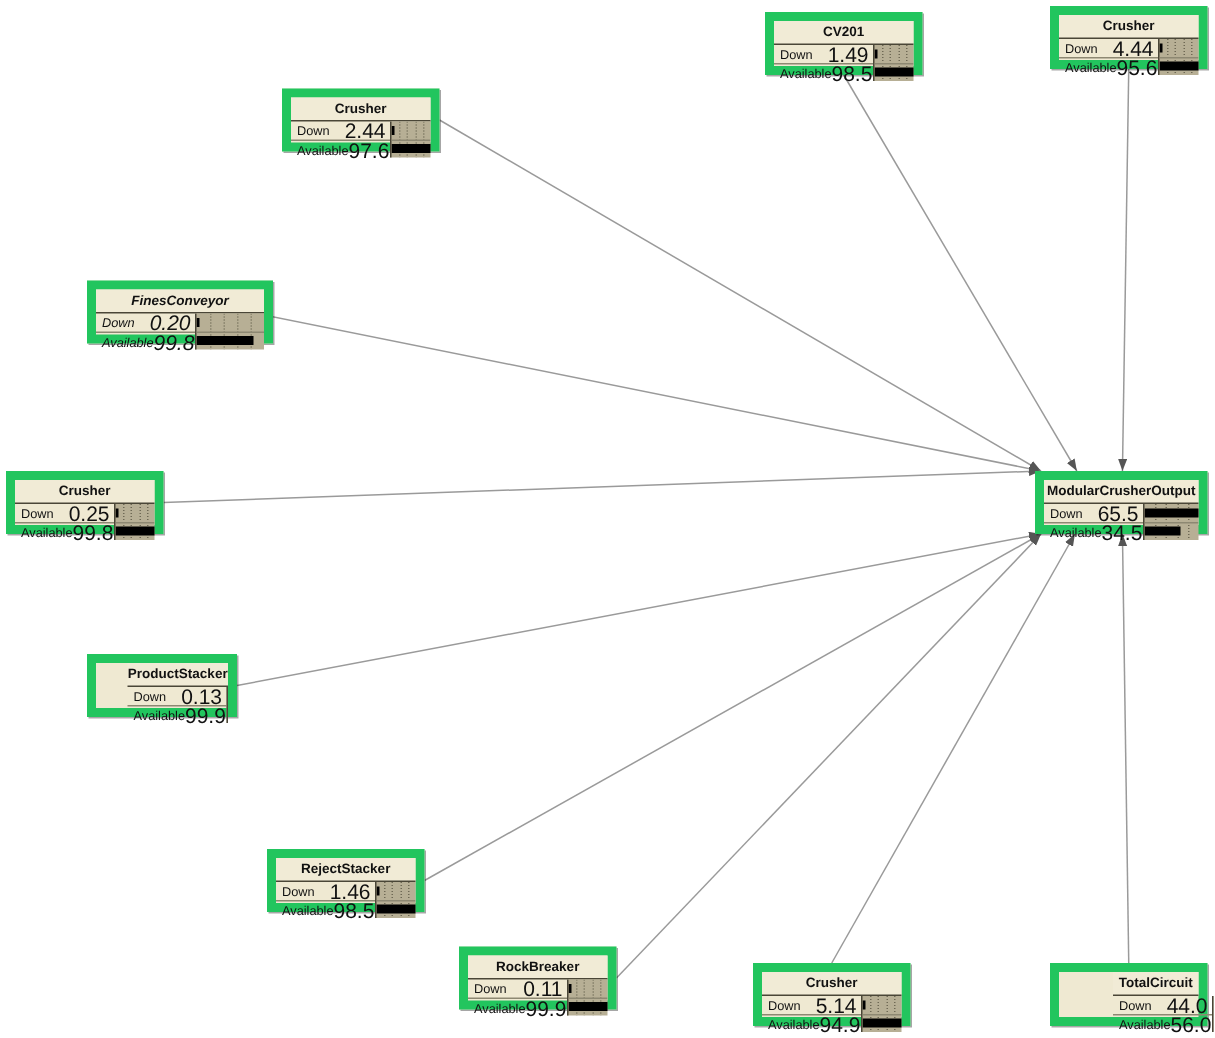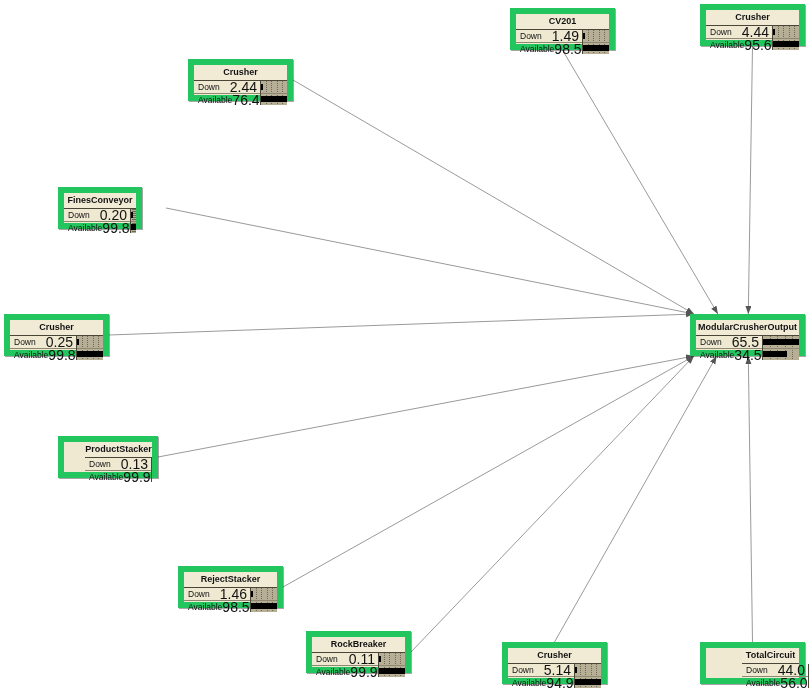--- a/index.html
+++ b/index.html
@@ -152,41 +152,41 @@
       <div class="node" style="left: 188px; top: 59px; width: 105px; height: 42px;">
         <div class="node-title">Crusher</div>
         <div class="node-body">
           <div class="node-rows">
             <div class="row">
               <span class="lbl">Down</span>
               <span class="val">2.44</span>
             </div>
             <div class="row">
               <span class="lbl">Available</span>
-              <span class="val">76.4</span>
-            </div>
-          </div>
-          <div class="bars">
-            <div class="grid">
-              <div class="gl" style="left: 20%;"></div>
-              <div class="gl" style="left: 40%;"></div>
-              <div class="gl" style="left: 60%;"></div>
-              <div class="gl" style="left: 80%;"></div>
-            </div>
-            <div class="barrow" style="top: 0px; width: 100%;">
-              <div class="bar" style="width: 2px;"></div>
-            </div>
-            <div class="barrow" style="top: 12px; width: 100%;">
-              <div class="bar" style="width: 35px;"></div>
-            </div>
-            <div class="barsep" style="top: 12px;"></div>
-          </div>
-        </div>
-      </div>
-      <div class="node" style="left: 58px; top: 187px; width: 84px; height: 42px;">
+              <span class="val">97.6</span>
+            </div>
+          </div>
+          <div class="bars">
+            <div class="grid">
+              <div class="gl" style="left: 20%;"></div>
+              <div class="gl" style="left: 40%;"></div>
+              <div class="gl" style="left: 60%;"></div>
+              <div class="gl" style="left: 80%;"></div>
+            </div>
+            <div class="barrow" style="top: 0px; width: 100%;">
+              <div class="bar" style="width: 2px;"></div>
+            </div>
+            <div class="barrow" style="top: 12px; width: 100%;">
+              <div class="bar" style="width: 35px;"></div>
+            </div>
+            <div class="barsep" style="top: 12px;"></div>
+          </div>
+        </div>
+      </div>
+      <div class="node" style="left: 58px; top: 187px; width: 124px; height: 42px; font-style: italic;">
         <div class="node-title">FinesConveyor</div>
         <div class="node-body">
           <div class="node-rows">
             <div class="row">
               <span class="lbl">Down</span>
               <span class="val">0.20</span>
             </div>
             <div class="row">
               <span class="lbl">Available</span>
               <span class="val">99.8</span>

